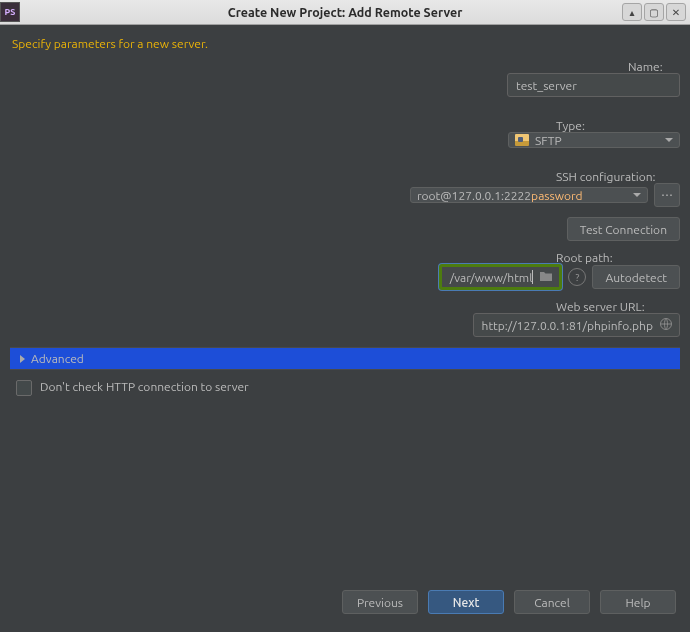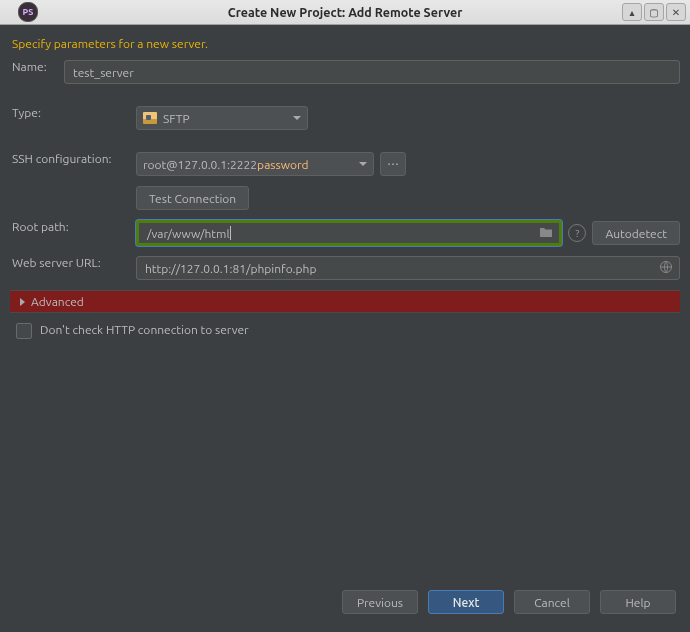--- a/index.html
+++ b/index.html
@@ -16,23 +16,23 @@
   .titlebar {
     height: 24px;
     background: linear-gradient(to bottom, #e8e8e8, #dcdcdc);
     border-bottom: 1px solid #a0a0a0;
     display: flex;
     align-items: center;
     position: relative;
   }
   .titlebar .app-icon {
     width: 18px; height: 18px;
-    margin-left: 18px;
+    margin-left: 0;
     background: #3a2e3a;
-    border-radius: 9px;
+    border-radius: 0;
     display: flex; align-items: center; justify-content: center;
     color: #d6b0ff;
     font-size: 9px;
     font-weight: bold;
     border: 1px solid #555;
   }
   .titlebar .title {
     position: absolute;
     left: 0; right: 0;
     text-align: center;
@@ -59,22 +59,23 @@
   }
   .content {
     padding: 10px 10px 0 10px;
   }
   .instr {
     margin: 2px 0 10px 2px;
     color: #eab308;
   }
   .row {
     display: flex;
-    align-items: flex-start;
+    align-items: flex-end;
     margin-bottom: 10px;
+    flex-direction: column;
   }
   .label {
     width: 120px;
     min-width: 120px;
     color: #bbbbbb;
     padding-right: 4px;
     padding-left: 2px;
     font-size: 12px;
   }
   .field {
@@ -104,21 +105,21 @@
     width: 100%;
     background: transparent;
     border: none;
     outline: none;
     color: #bbbbbb;
     font-size: 12px;
     font-family: inherit;
     padding: 0;
   }
   .dropdown {
-    height: 24px;
+    height: 16px;
     background: #4c5052;
     border: 1px solid #5e6060;
     border-radius: 3px;
     color: #bbbbbb;
     padding: 0 22px 0 6px;
     display: flex;
     align-items: center;
     position: relative;
     box-sizing: border-box;
     cursor: pointer;
@@ -199,21 +200,21 @@
     color: #fdba74;
     margin-left: 0;
   }
   .advanced-row {
     padding: 4px 4px;
     display: flex;
     align-items: center;
     cursor: pointer;
     border-top: 1px solid #4a4a4a;
     border-bottom: 1px solid #4a4a4a;
-    background: #7f1d1d;
+    background: #1d4ed8;
   }
   .tri {
     width: 0; height: 0;
     border-top: 4px solid transparent;
     border-bottom: 4px solid transparent;
     border-left: 5px solid #aaa;
     margin: 0 6px;
   }
   .checkbox-row {
     display: flex;

